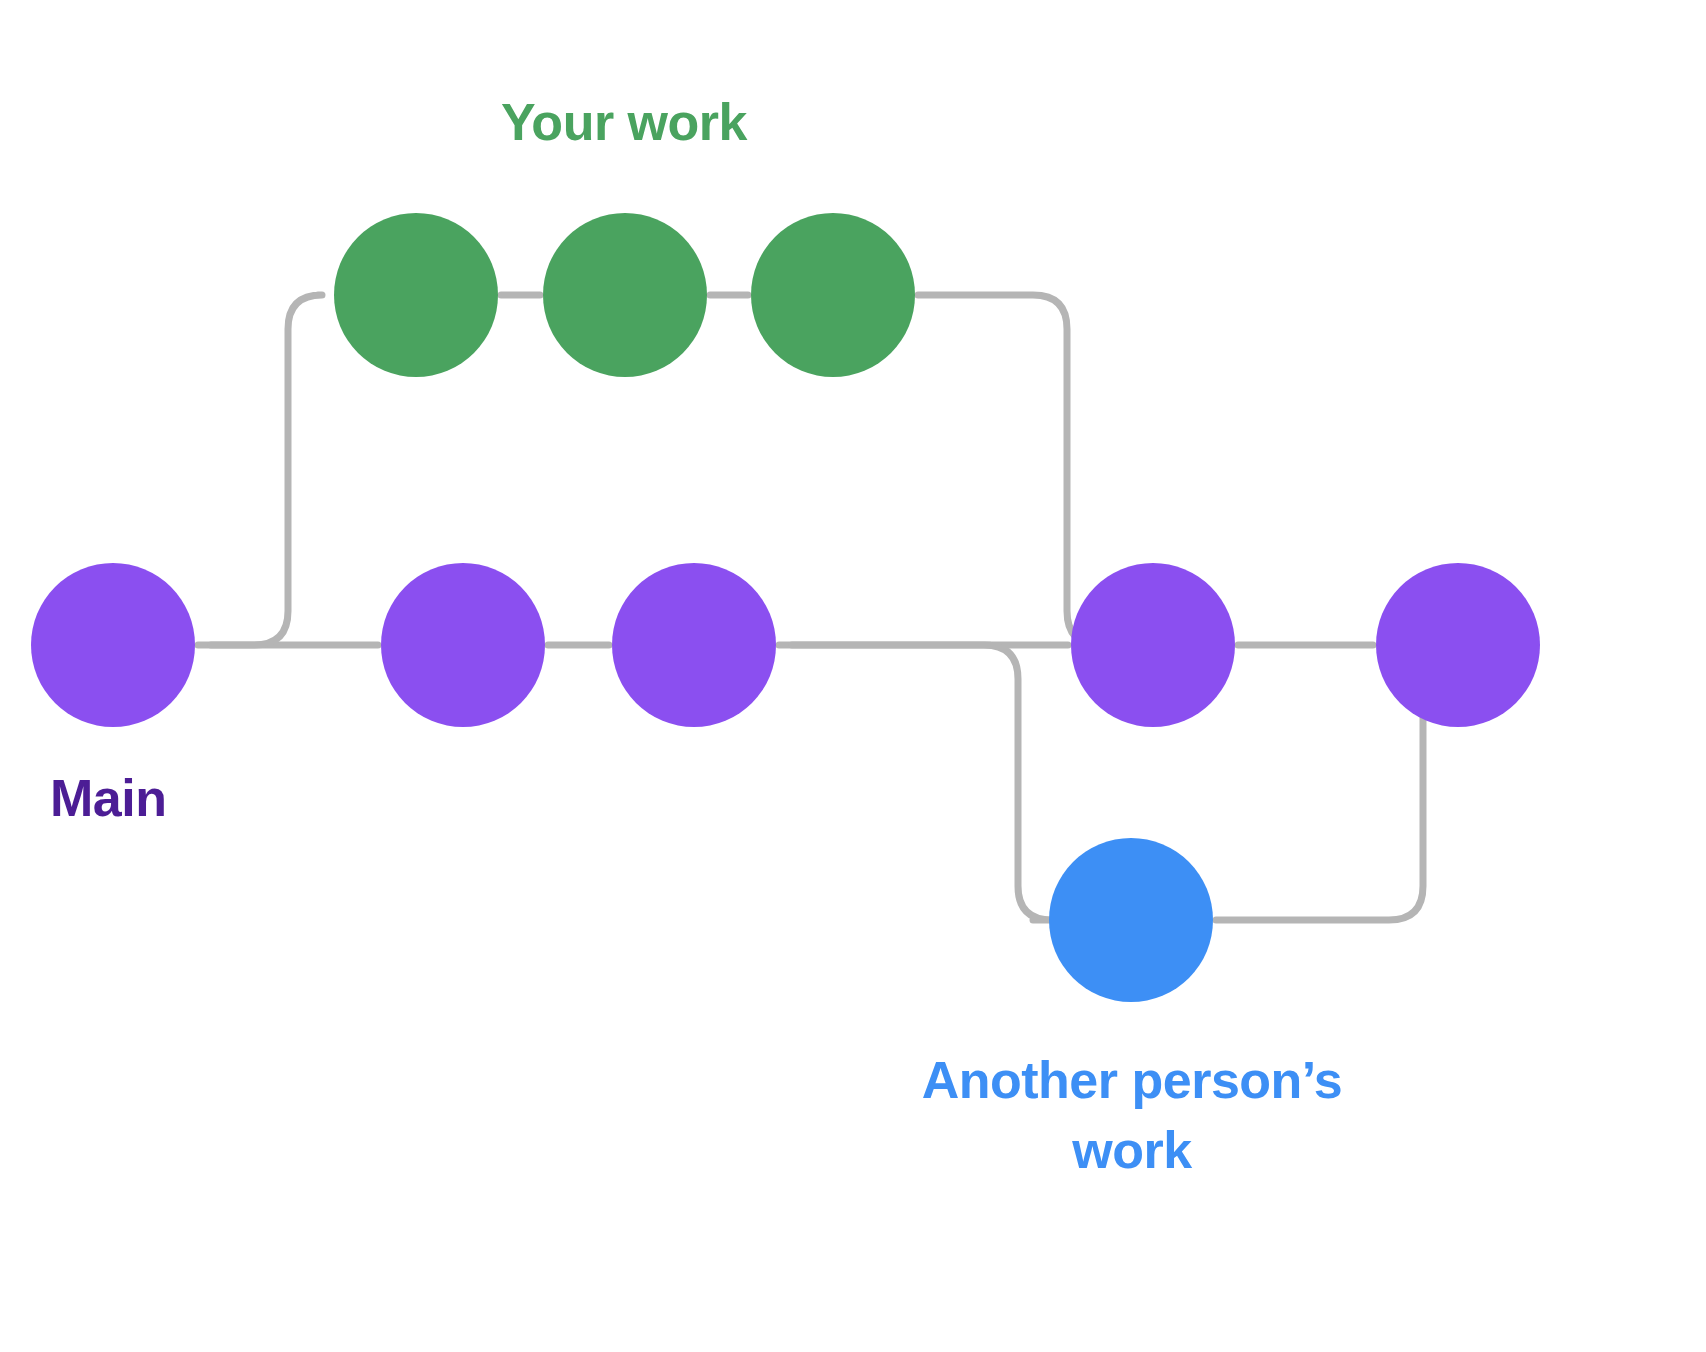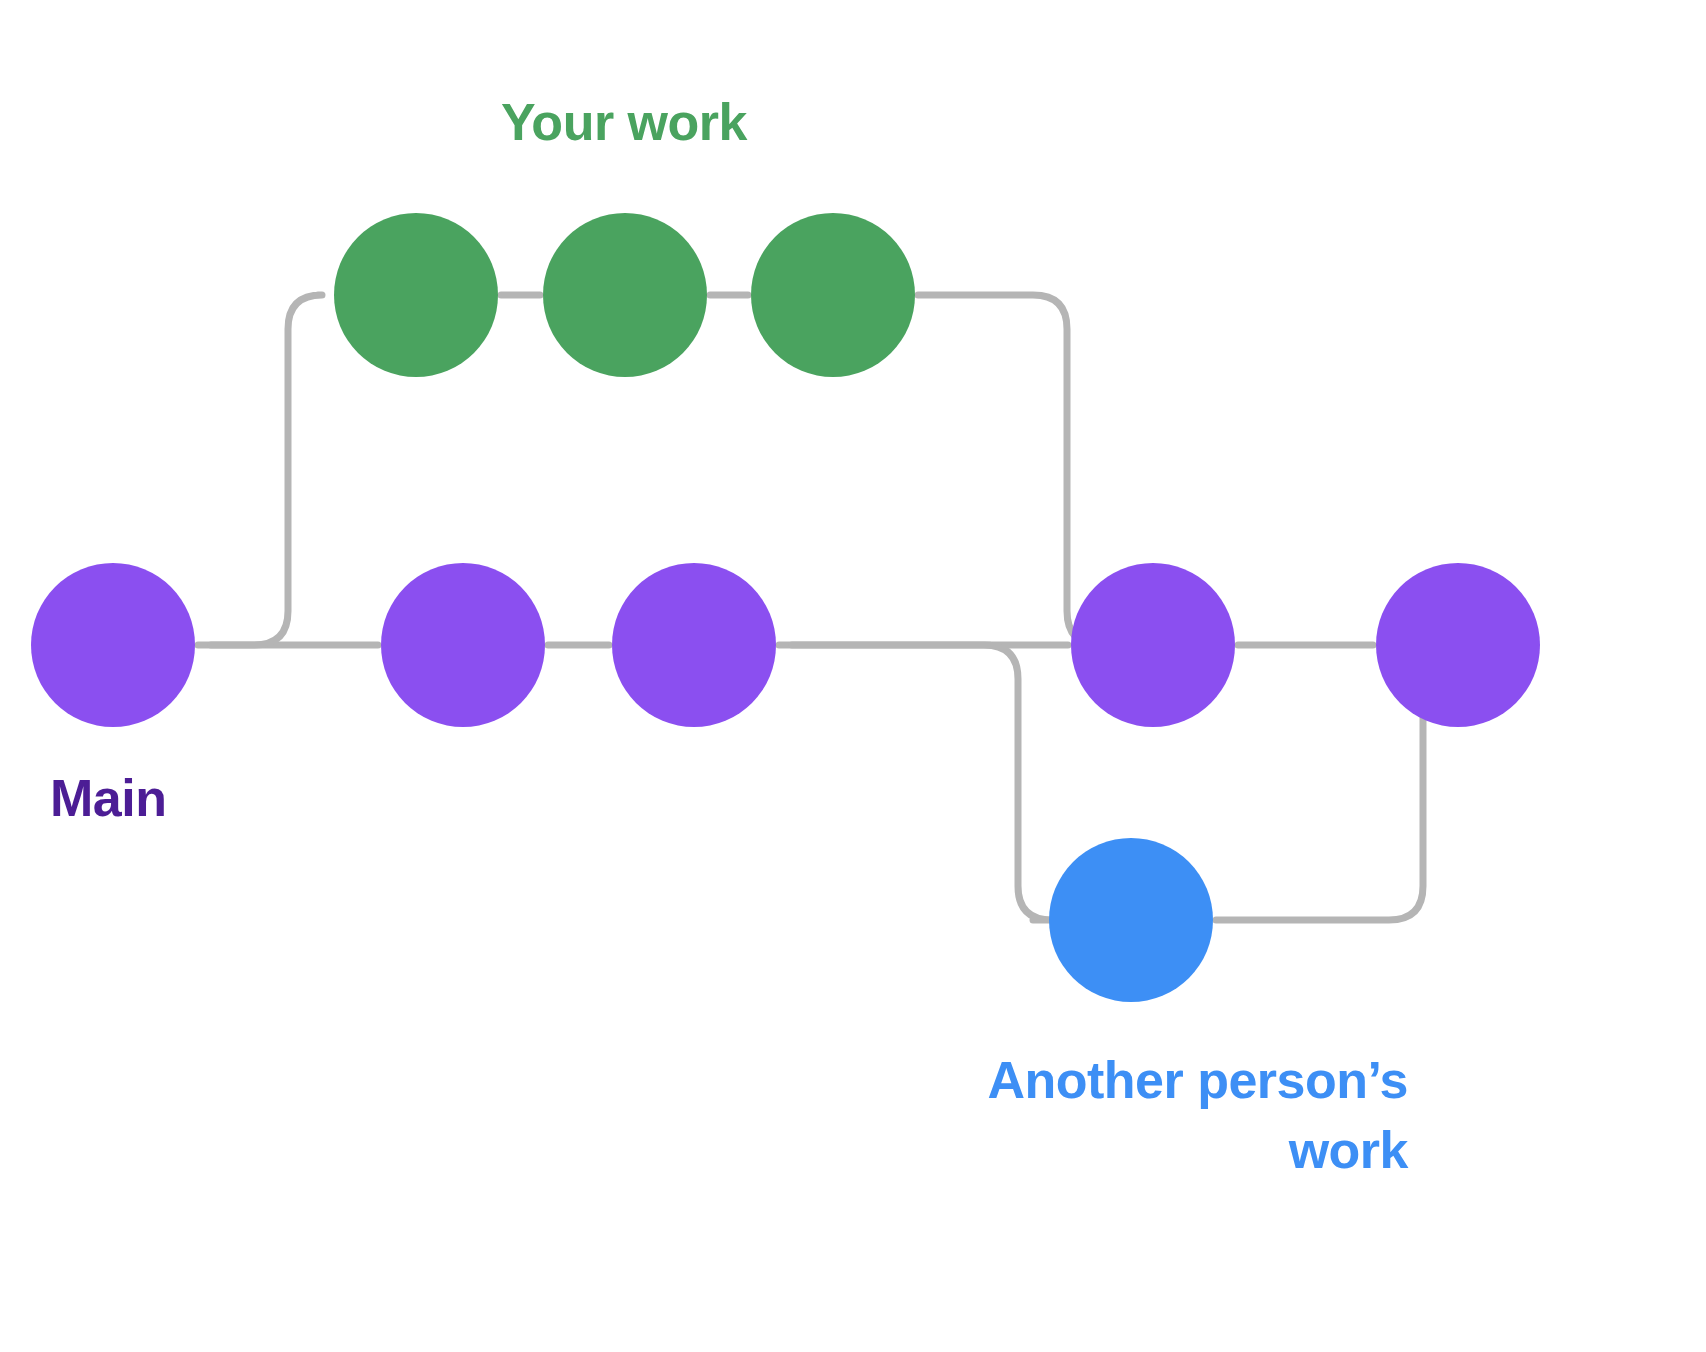--- a/index.html
+++ b/index.html
@@ -85,15 +85,15 @@
         <circle cx="625" cy="295" r="82" fill="#4aa35f"></circle>
         <circle cx="833" cy="295" r="82" fill="#4aa35f"></circle>
         <circle cx="1131" cy="920" r="82" fill="#3d8ff5"></circle>
       </g>
   </svg>
 
   <div class="lbl" id="label-your-work" style="color: rgb(74, 163, 95);">Your work</div>
 
   <div class="lbl" id="label-main" style="color: #4c1d95;">Main</div>
 
-  <div class="lbl" id="label-another" style="color: rgb(61, 143, 245); text-align: right;"><span>Another person’s</span><br><span>work</span></div>
+  <div class="lbl" id="label-another" style="color: rgb(61, 143, 245);"><span>Another person’s</span><br><span>work</span></div>
 
 </div>
 
 </body></html>

